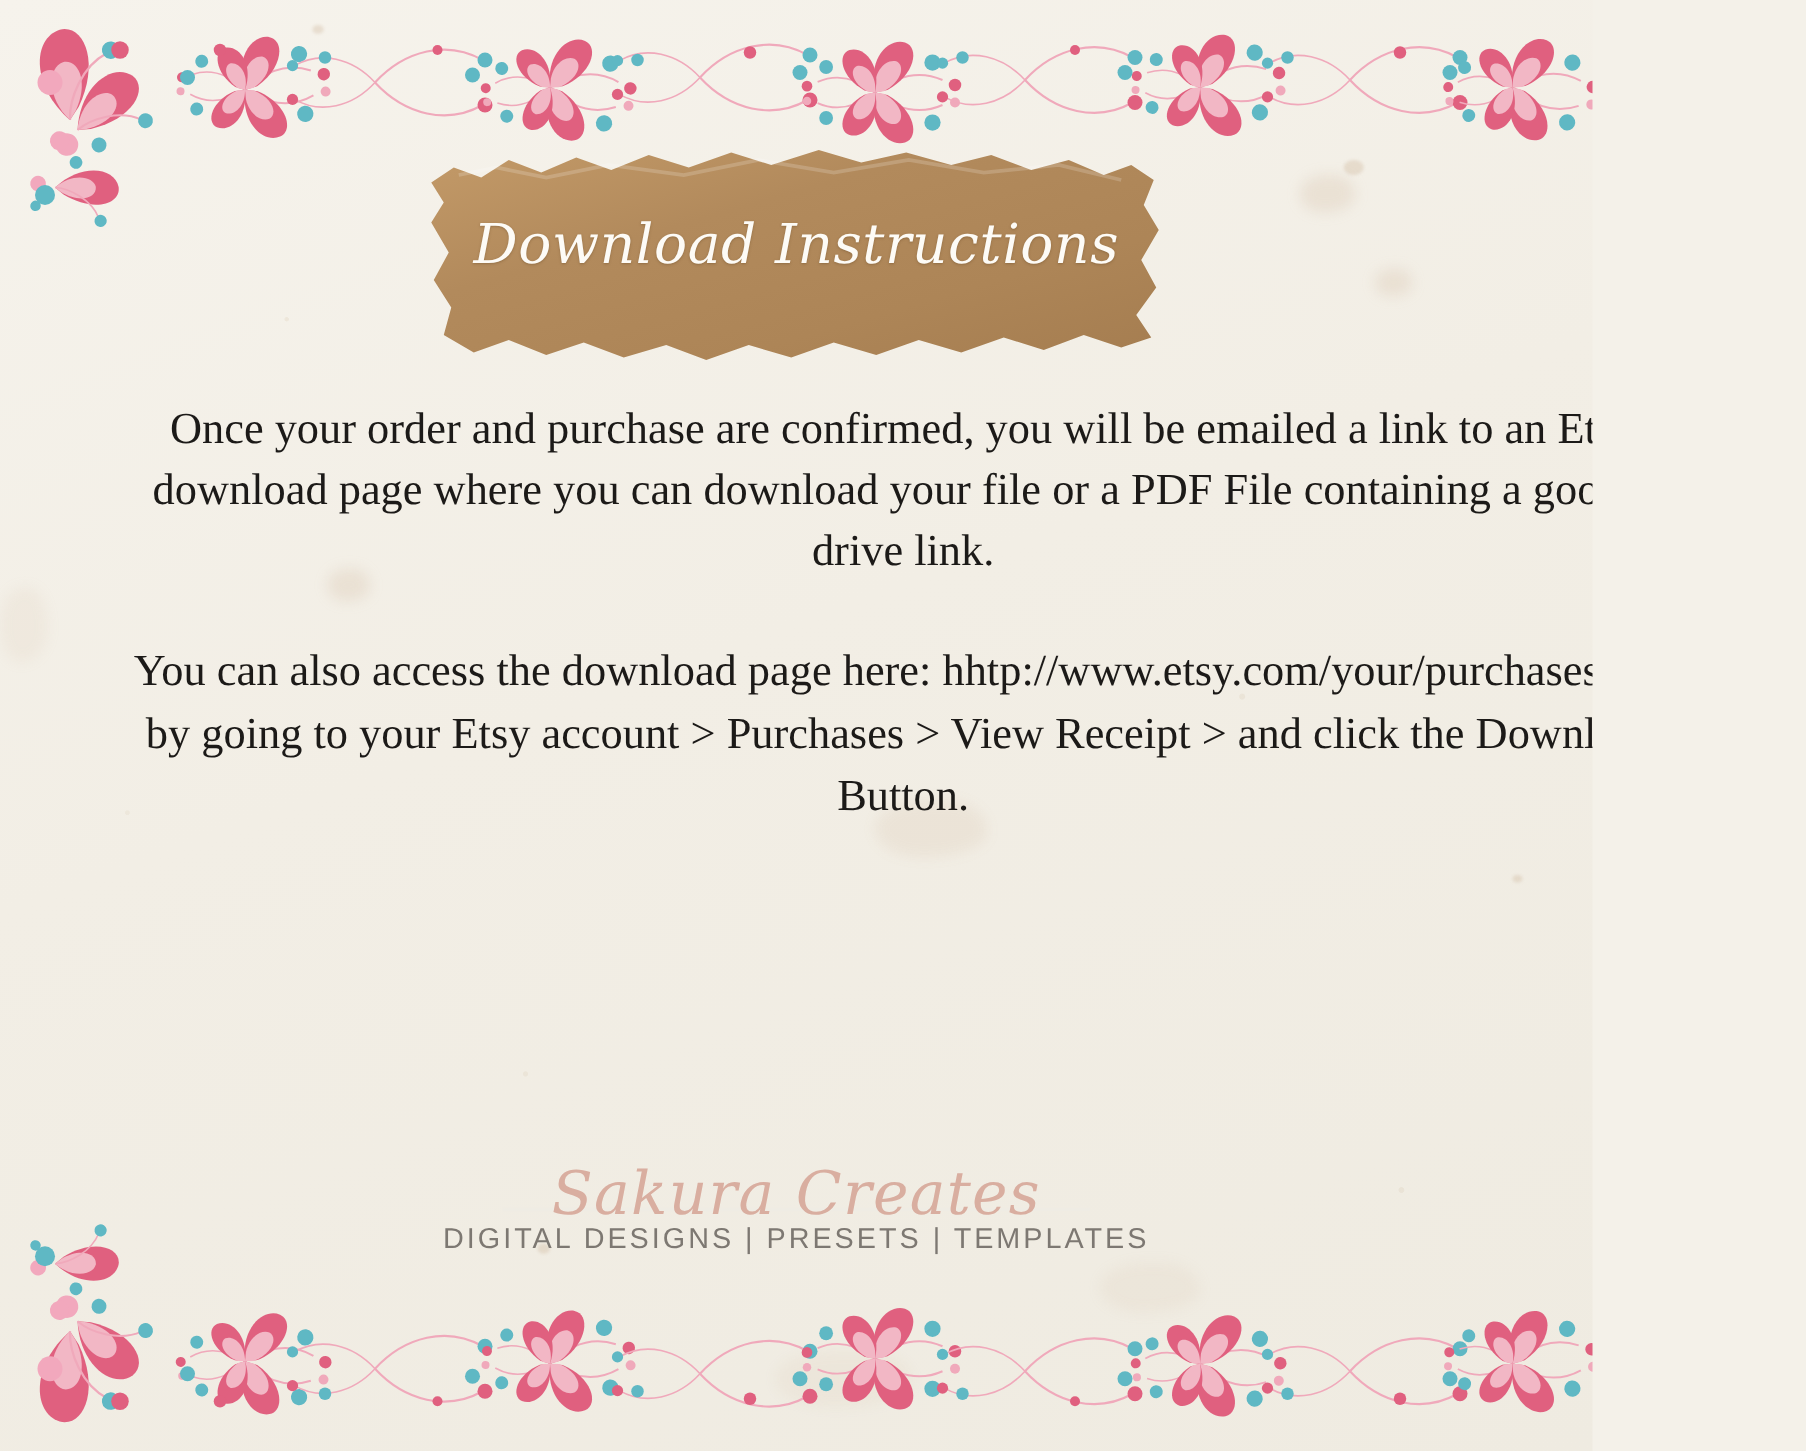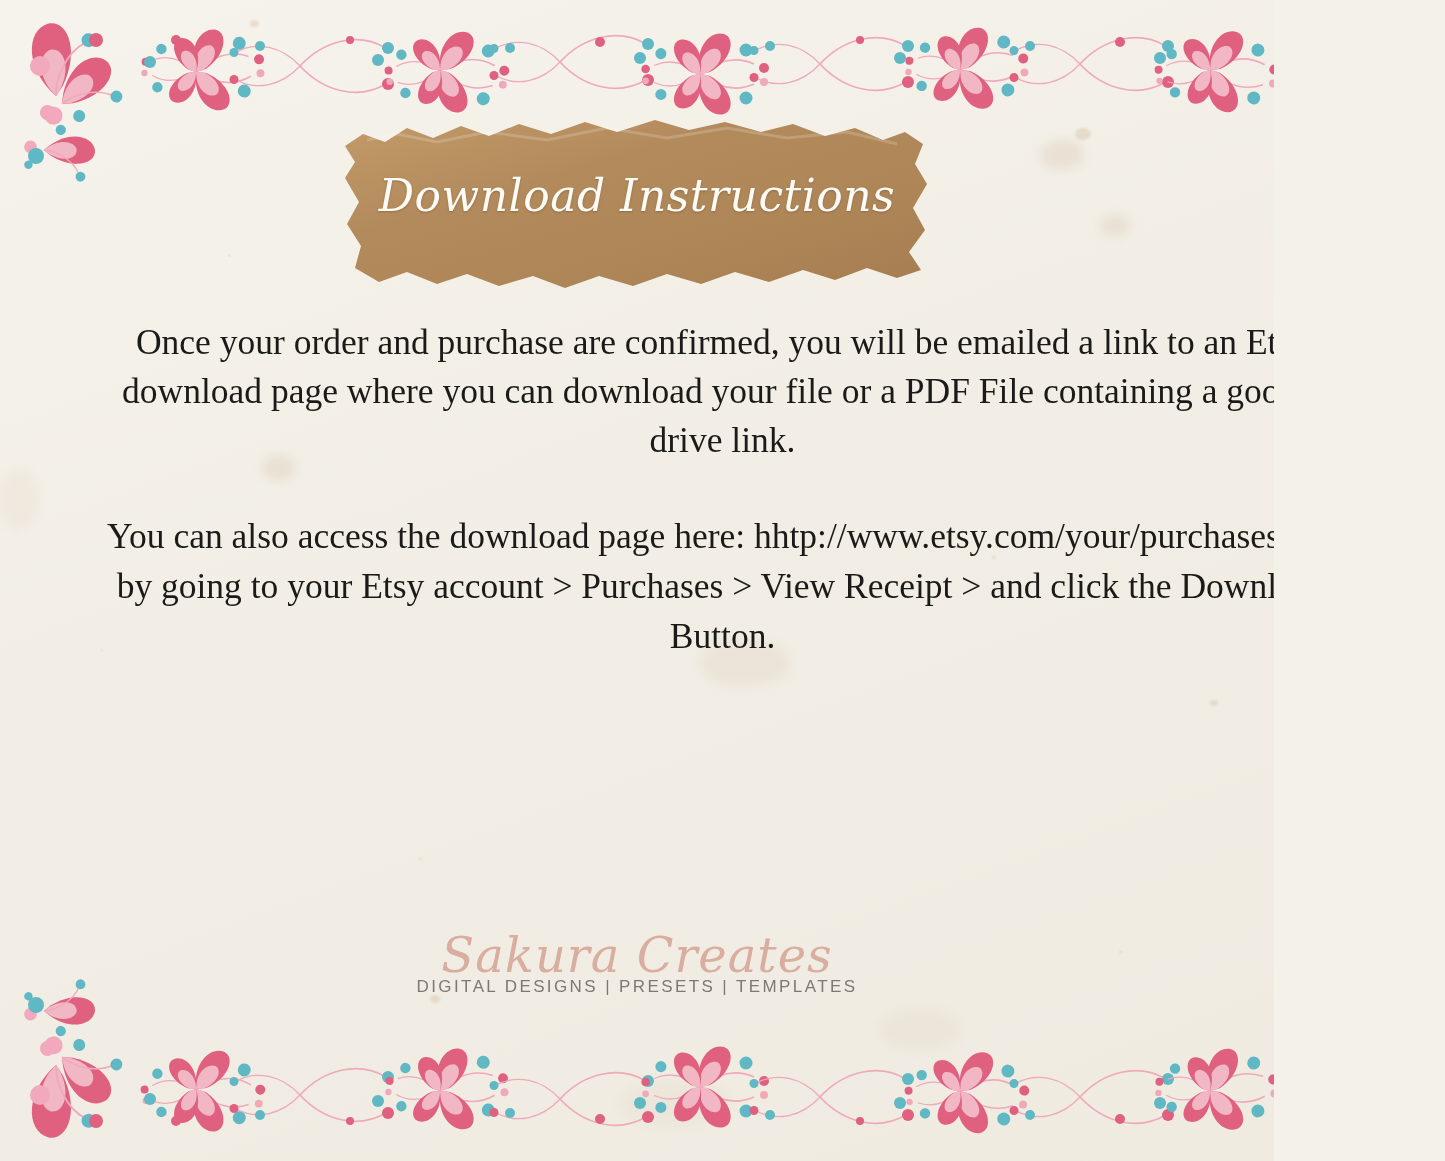--- a/index.html
+++ b/index.html
@@ -116,21 +116,21 @@
     opacity: 0.95;
   }
   .brand-rule {
     width: 470px;
     height: 3px;
     background: #efece4;
     margin: -14px auto 8px auto;
   }
   .tagline {
     font-family: "Liberation Sans", sans-serif;
-    font-size: 17px;
+    font-size: 23px;
     letter-spacing: 2.4px;
     color: #7d7872;
   }
 </style>
 </head>
 <body>
 
 <div class="page">
 
   <div class="speckle" style="left:250px;top:20px;width:9px;height:7px;"></div>

